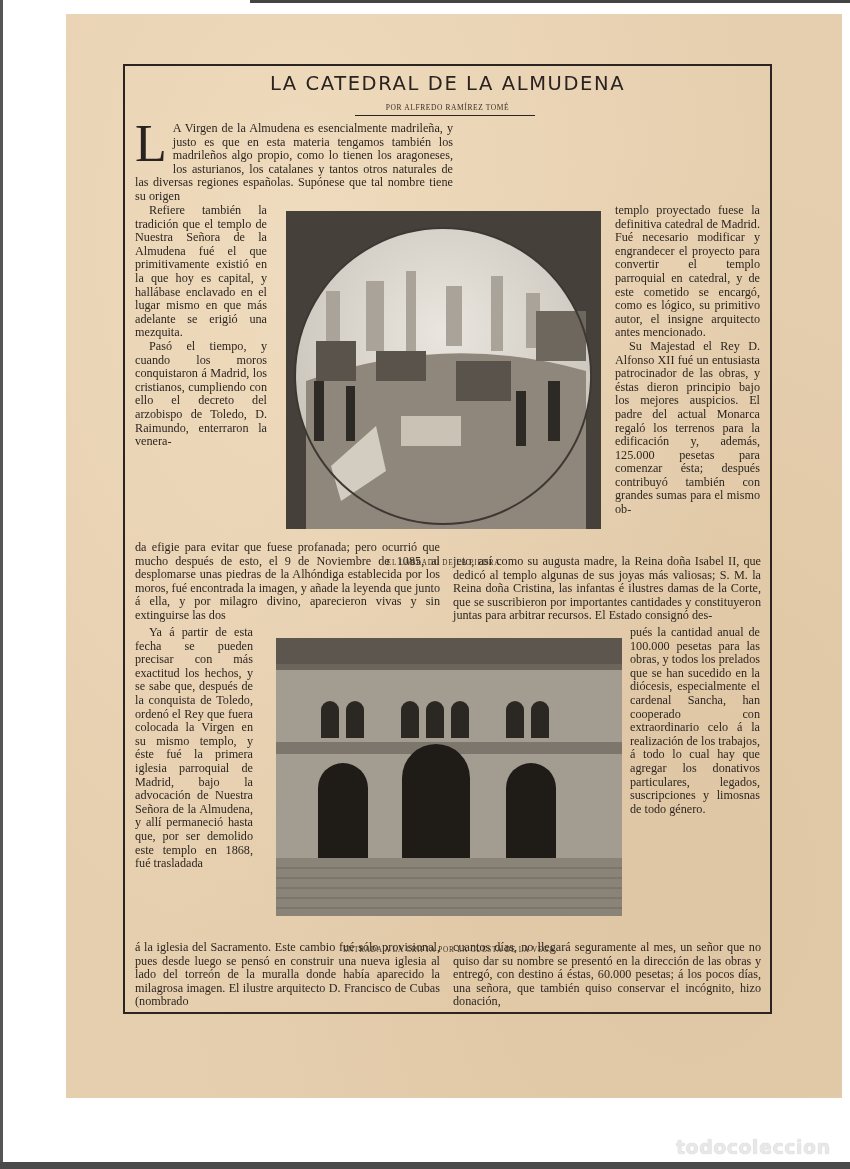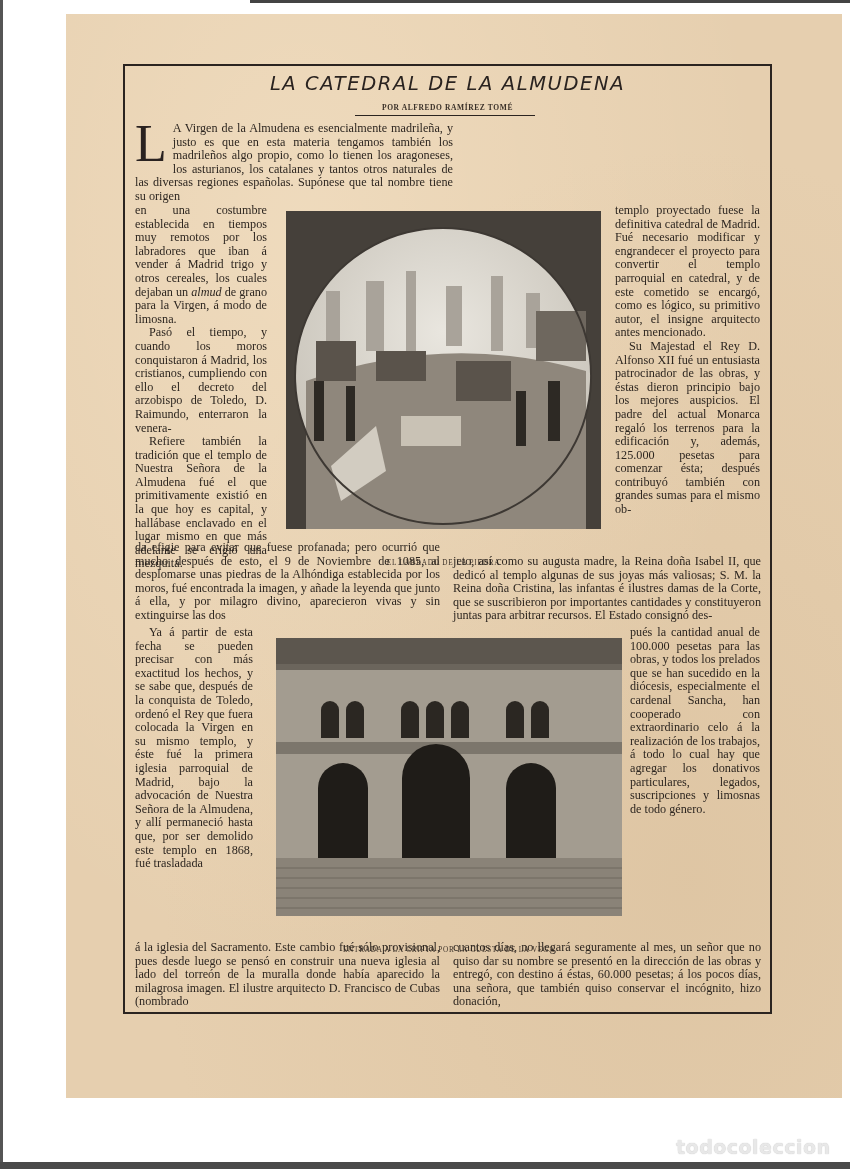--- a/index.html
+++ b/index.html
@@ -16,25 +16,25 @@
       radial-gradient(ellipse at 30% 20%, rgba(255,240,215,0.35), transparent 60%),
       radial-gradient(ellipse at 80% 80%, rgba(200,170,130,0.25), transparent 60%);
   }
   .frame {
     position:absolute; left:123px; top:64px; width:645px; height:946px;
     border:2px solid #2b2420;
   }
   .title {
     position:absolute; left:0; right:0; top:6px; text-align:center;
     font-family:"DejaVu Sans","Liberation Sans",sans-serif;
-    font-size:19.5px; letter-spacing:1.6px; color:#2a2320; font-weight:normal;font-style:italic;
+    font-size:19.5px; letter-spacing:1.6px; color:#2a2320; font-weight:normal;
   }
   .byline {
     position:absolute; left:0; right:0; top:37px; text-align:center;
-    font-size:7.5px; letter-spacing:0.6px; font-weight:bold; color:#3a3028;
+    font-size:7.5px; letter-spacing:0.6px; font-weight:normal; color:#3a3028;
   }
   .byline-rule {
     position:absolute; left:320px; width:130px; top:49px; height:1px; background:#2b2420;
     left:198px;
   }
   .txt {
     position:absolute; font-size:12.2px; line-height:13.6px; text-align:justify;
     color:#2d2620;
   }
   .txt p { margin:0; }
@@ -72,23 +72,22 @@
 
   <div class="txt" style="left:10px;top:56px;width:318px;">
     <span class="dropcap">L</span>
     <span>A Virgen de la Almudena es esencialmente madrileña, y justo es que en esta materia tengamos también los madrileños algo propio, como lo tienen los aragoneses, los asturianos, los catalanes y tantos otros naturales de las diversas regiones españolas. Supónese que tal nombre tiene su origen</span>
   </div>
 
   <div class="txt" style="left:328px;top:56px;width:308px;">
   </div>
 
   <div class="txt" style="left:10px;top:138px;width:132px;">
-    <p><span>en una costumbre establecida en tiempos muy remotos por los labradores que iban á vender á Madrid trigo y otros cereales, los cuales dejaban un</span> <i>almud</i> <span>de grano para la Virgen, á modo de limosna.</span></p>
+    <p class="ind">Refiere también la tradición que el templo de Nuestra Señora de la Almudena fué el que primitivamente existió en la que hoy es capital, y hallábase enclavado en el lugar mismo en que más adelante se erigió una mezquita.</p>
     <p class="ind">Pasó el tiempo, y cuando los moros conquistaron á Madrid, los cristianos, cumpliendo con ello el decreto del arzobispo de Toledo, D. Raimundo, enterraron la venera-</p>
-    <p class="ind">Refiere también la tradición que el templo de Nuestra Señora de la Almudena fué el que primitivamente existió en la que hoy es capital, y hallábase enclavado en el lugar mismo en que más adelante se erigió una mezquita.</p>
   </div>
 
   <div class="photo" style="left:161px;top:145px;width:315px;height:318px;background:#4a4540;">
     <svg width="315" height="318" viewBox="0 0 315 318">
       <defs>
         <radialGradient id="sky" cx="50%" cy="35%" r="60%">
           <stop offset="0%" stop-color="#e9e6df"></stop>
           <stop offset="100%" stop-color="#c9c4ba"></stop>
         </radialGradient>
       </defs>

